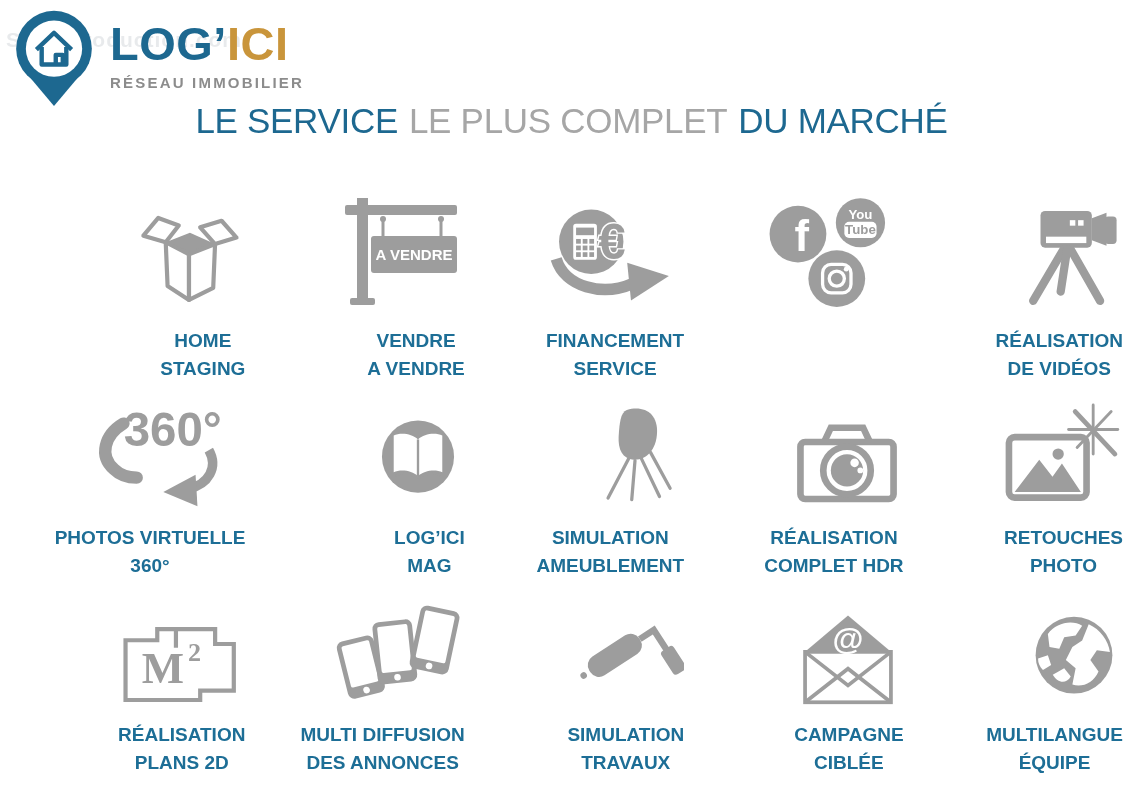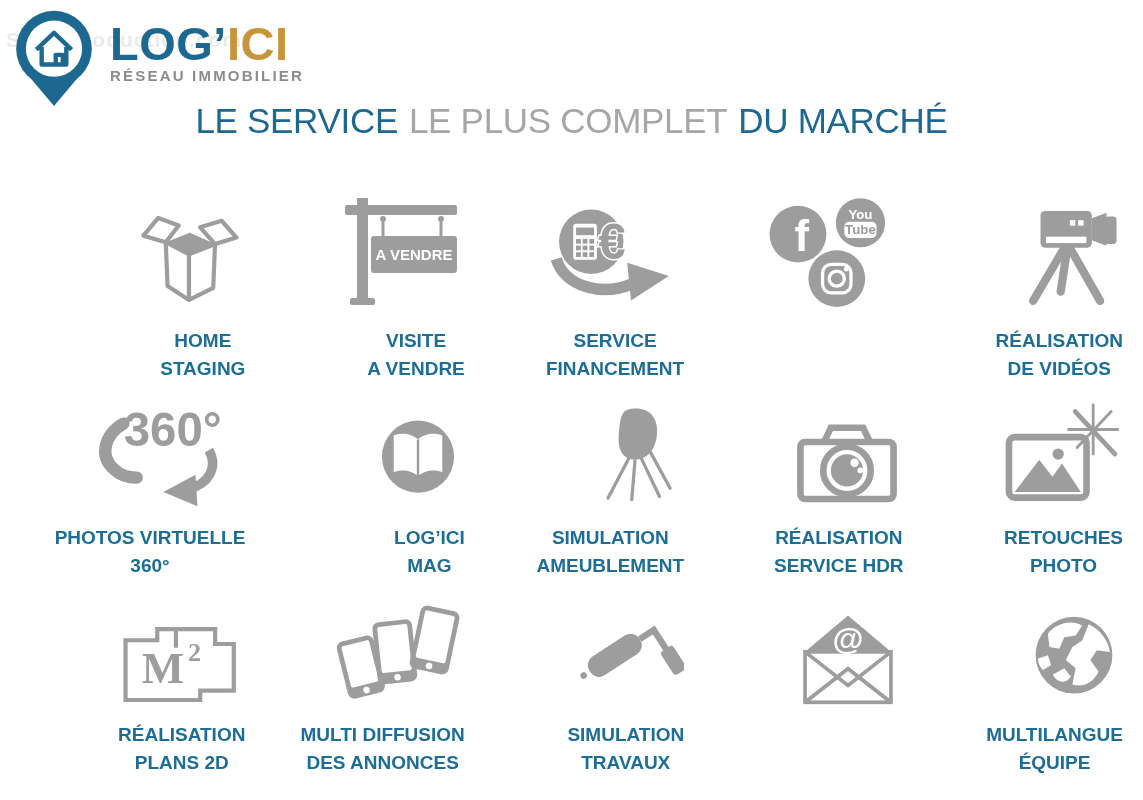--- a/index.html
+++ b/index.html
@@ -7,21 +7,21 @@
   body{width:1143px;height:800px;font-family:"Liberation Sans",sans-serif;overflow:hidden}
   .page{position:relative;width:1143px;height:800px;background:#fff}
 
   .watermark{position:absolute;left:6px;top:28px;font-size:21px;font-weight:bold;
     color:#9aa4ad;opacity:.22;letter-spacing:1px;white-space:nowrap;pointer-events:none}
 
   .logo{position:absolute;left:10px;top:8px;display:flex;align-items:flex-start;gap:12px}
   .logo-text{padding-top:12px}
   .brand{font-size:47px;font-weight:bold;line-height:1;color:var(--brand-blue);letter-spacing:.5px}
   .brand .gold{color:var(--brand-gold)}
-  .tagline{margin-top:0;font-size:15px;font-weight:bold;letter-spacing:2.2px;color:var(--tagline-gray)}
+  .tagline{margin-top:7px;font-size:15px;font-weight:bold;letter-spacing:2.2px;color:var(--tagline-gray)}
 
   .title{position:absolute;top:101px;left:0;width:100%;text-align:center;
     font-size:35px;font-weight:normal;letter-spacing:-.3px;color:var(--brand-blue);white-space:nowrap}
   .title .muted{color:var(--title-gray)}
   .title span + span{margin-left:11px}
 
   .grid{position:absolute;top:188px;left:26px;right:20px;display:grid;grid-template-columns:repeat(5,1fr)}
   .cell{display:flex;flex-direction:column;align-items:flex-end;height:197px}
   .iconbox{height:124px;display:flex;align-items:flex-end;justify-content:center;color:var(--icon-gray)}
   .label{margin-top:15px;text-align:center;font-weight:bold;font-size:19px;line-height:28px;
@@ -92,21 +92,21 @@
             <rect x="36" y="44" width="86" height="37" rx="3"></rect>
           </g>
           <g stroke="currentColor" stroke-width="3">
             <line x1="48" y1="25" x2="48" y2="45"></line>
             <line x1="106" y1="25" x2="106" y2="45"></line>
           </g>
           <text x="79" y="68" text-anchor="middle" font-size="15" font-weight="bold" fill="#fff">A VENDRE</text>
         </svg>
       </div>
       <div class="label">
-        <div>VISITE</div>
+        <div>VENDRE</div>
         <div>A VENDRE</div>
       </div>
     </div>
 
     <div class="cell">
       <div class="iconbox">
         <svg width="142" height="112" viewBox="0 0 150 118">
           <circle cx="52" cy="44" r="34" fill="currentColor"></circle>
           <rect x="33" y="25" width="25" height="38" rx="3" fill="#fff"></rect>
           <rect x="36" y="29" width="19" height="8" fill="currentColor"></rect>
@@ -120,22 +120,22 @@
             <rect x="36" y="55" width="5" height="5"></rect>
               <rect x="43" y="55" width="5" height="5"></rect>
               <rect x="50" y="55" width="5" height="5"></rect>
           </g>
           <text x="74" y="62" text-anchor="middle" font-size="52" font-weight="bold" fill="currentColor" stroke="#fff" stroke-width="3" style="paint-order:stroke">€</text>
           <path d="M15,62 C24,92 64,102 96,88" fill="none" stroke="currentColor" stroke-width="12"></path>
           <polygon points="90,66 134,80 94,106" fill="currentColor"></polygon>
         </svg>
       </div>
       <div class="label">
+        <div>FINANCEMENT</div>
         <div>SERVICE</div>
-        <div>FINANCEMENT</div>
       </div>
     </div>
 
     <div class="cell">
       <div class="iconbox">
         <svg width="142" height="116" viewBox="0 0 150 122">
           <circle cx="38" cy="40" r="30" fill="currentColor"></circle>
           <text x="42" y="58" text-anchor="middle" font-size="46" font-weight="bold" fill="#fff">f</text>
           <circle cx="104" cy="28" r="26" fill="currentColor"></circle>
           <text x="104" y="24" text-anchor="middle" font-size="14" font-weight="bold" fill="#fff">You</text>
@@ -230,21 +230,21 @@
             <rect x="11" y="32" width="98" height="60" rx="5"></rect>
             <circle cx="60" cy="62" r="25"></circle>
           </g>
           <circle cx="60" cy="62" r="17" fill="currentColor"></circle>
           <circle cx="68" cy="54" r="4.5" fill="#fff"></circle>
           <circle cx="74" cy="62" r="3" fill="#fff"></circle>
         </svg>
       </div>
       <div class="label">
         <div>RÉALISATION</div>
-        <div>SERVICE HDR</div>
+        <div>COMPLET HDR</div>
       </div>
     </div>
 
     <div class="cell">
       <div class="iconbox">
         <svg width="124" height="106" viewBox="0 0 130 112">
           <rect x="10" y="36" width="82" height="64" rx="6" fill="none" stroke="currentColor" stroke-width="7"></rect>
           <polygon points="16,94 42,60 56,78 66,64 86,94" fill="currentColor"></polygon>
           <circle cx="62" cy="54" r="6" fill="currentColor"></circle>
           <g stroke="currentColor" stroke-linecap="round">
@@ -322,20 +322,24 @@
     <div class="cell">
       <div class="iconbox">
         <svg width="112" height="98" viewBox="0 0 120 105">
           <polygon points="14,47 60,8 106,47" fill="currentColor"></polygon>
           <rect x="14" y="47" width="92" height="54" fill="#fff" stroke="currentColor" stroke-width="4"></rect>
           <path d="M14,101 L60,65 L106,101" fill="none" stroke="currentColor" stroke-width="4"></path>
           <path d="M14,47 L60,83 L106,47" fill="none" stroke="currentColor" stroke-width="4"></path>
           <text x="60" y="45" text-anchor="middle" font-size="34" font-weight="bold" fill="#fff">@</text>
         </svg>
       </div>
+      <div class="label">
+        <div>CAMPAGNE</div>
+        <div>CIBLÉE</div>
+      </div>
     </div>
 
     <div class="cell">
       <div class="iconbox">
         <svg width="98" height="100" viewBox="0 0 120 122">
           <circle cx="60" cy="60" r="47" fill="currentColor"></circle>
           <g fill="#fff">
             <path d="M28,34 C38,20 58,16 70,24 L62,36 L48,38 L42,52 L30,50 Z"></path>
             <path d="M78,22 C92,28 102,42 104,56 L88,54 L80,66 L90,80 C84,94 70,100 58,96 L62,76 L50,66 L58,50 L70,42 Z"></path>
             <path d="M34,84 L48,76 L56,86 C50,96 40,94 34,84 Z"></path>

